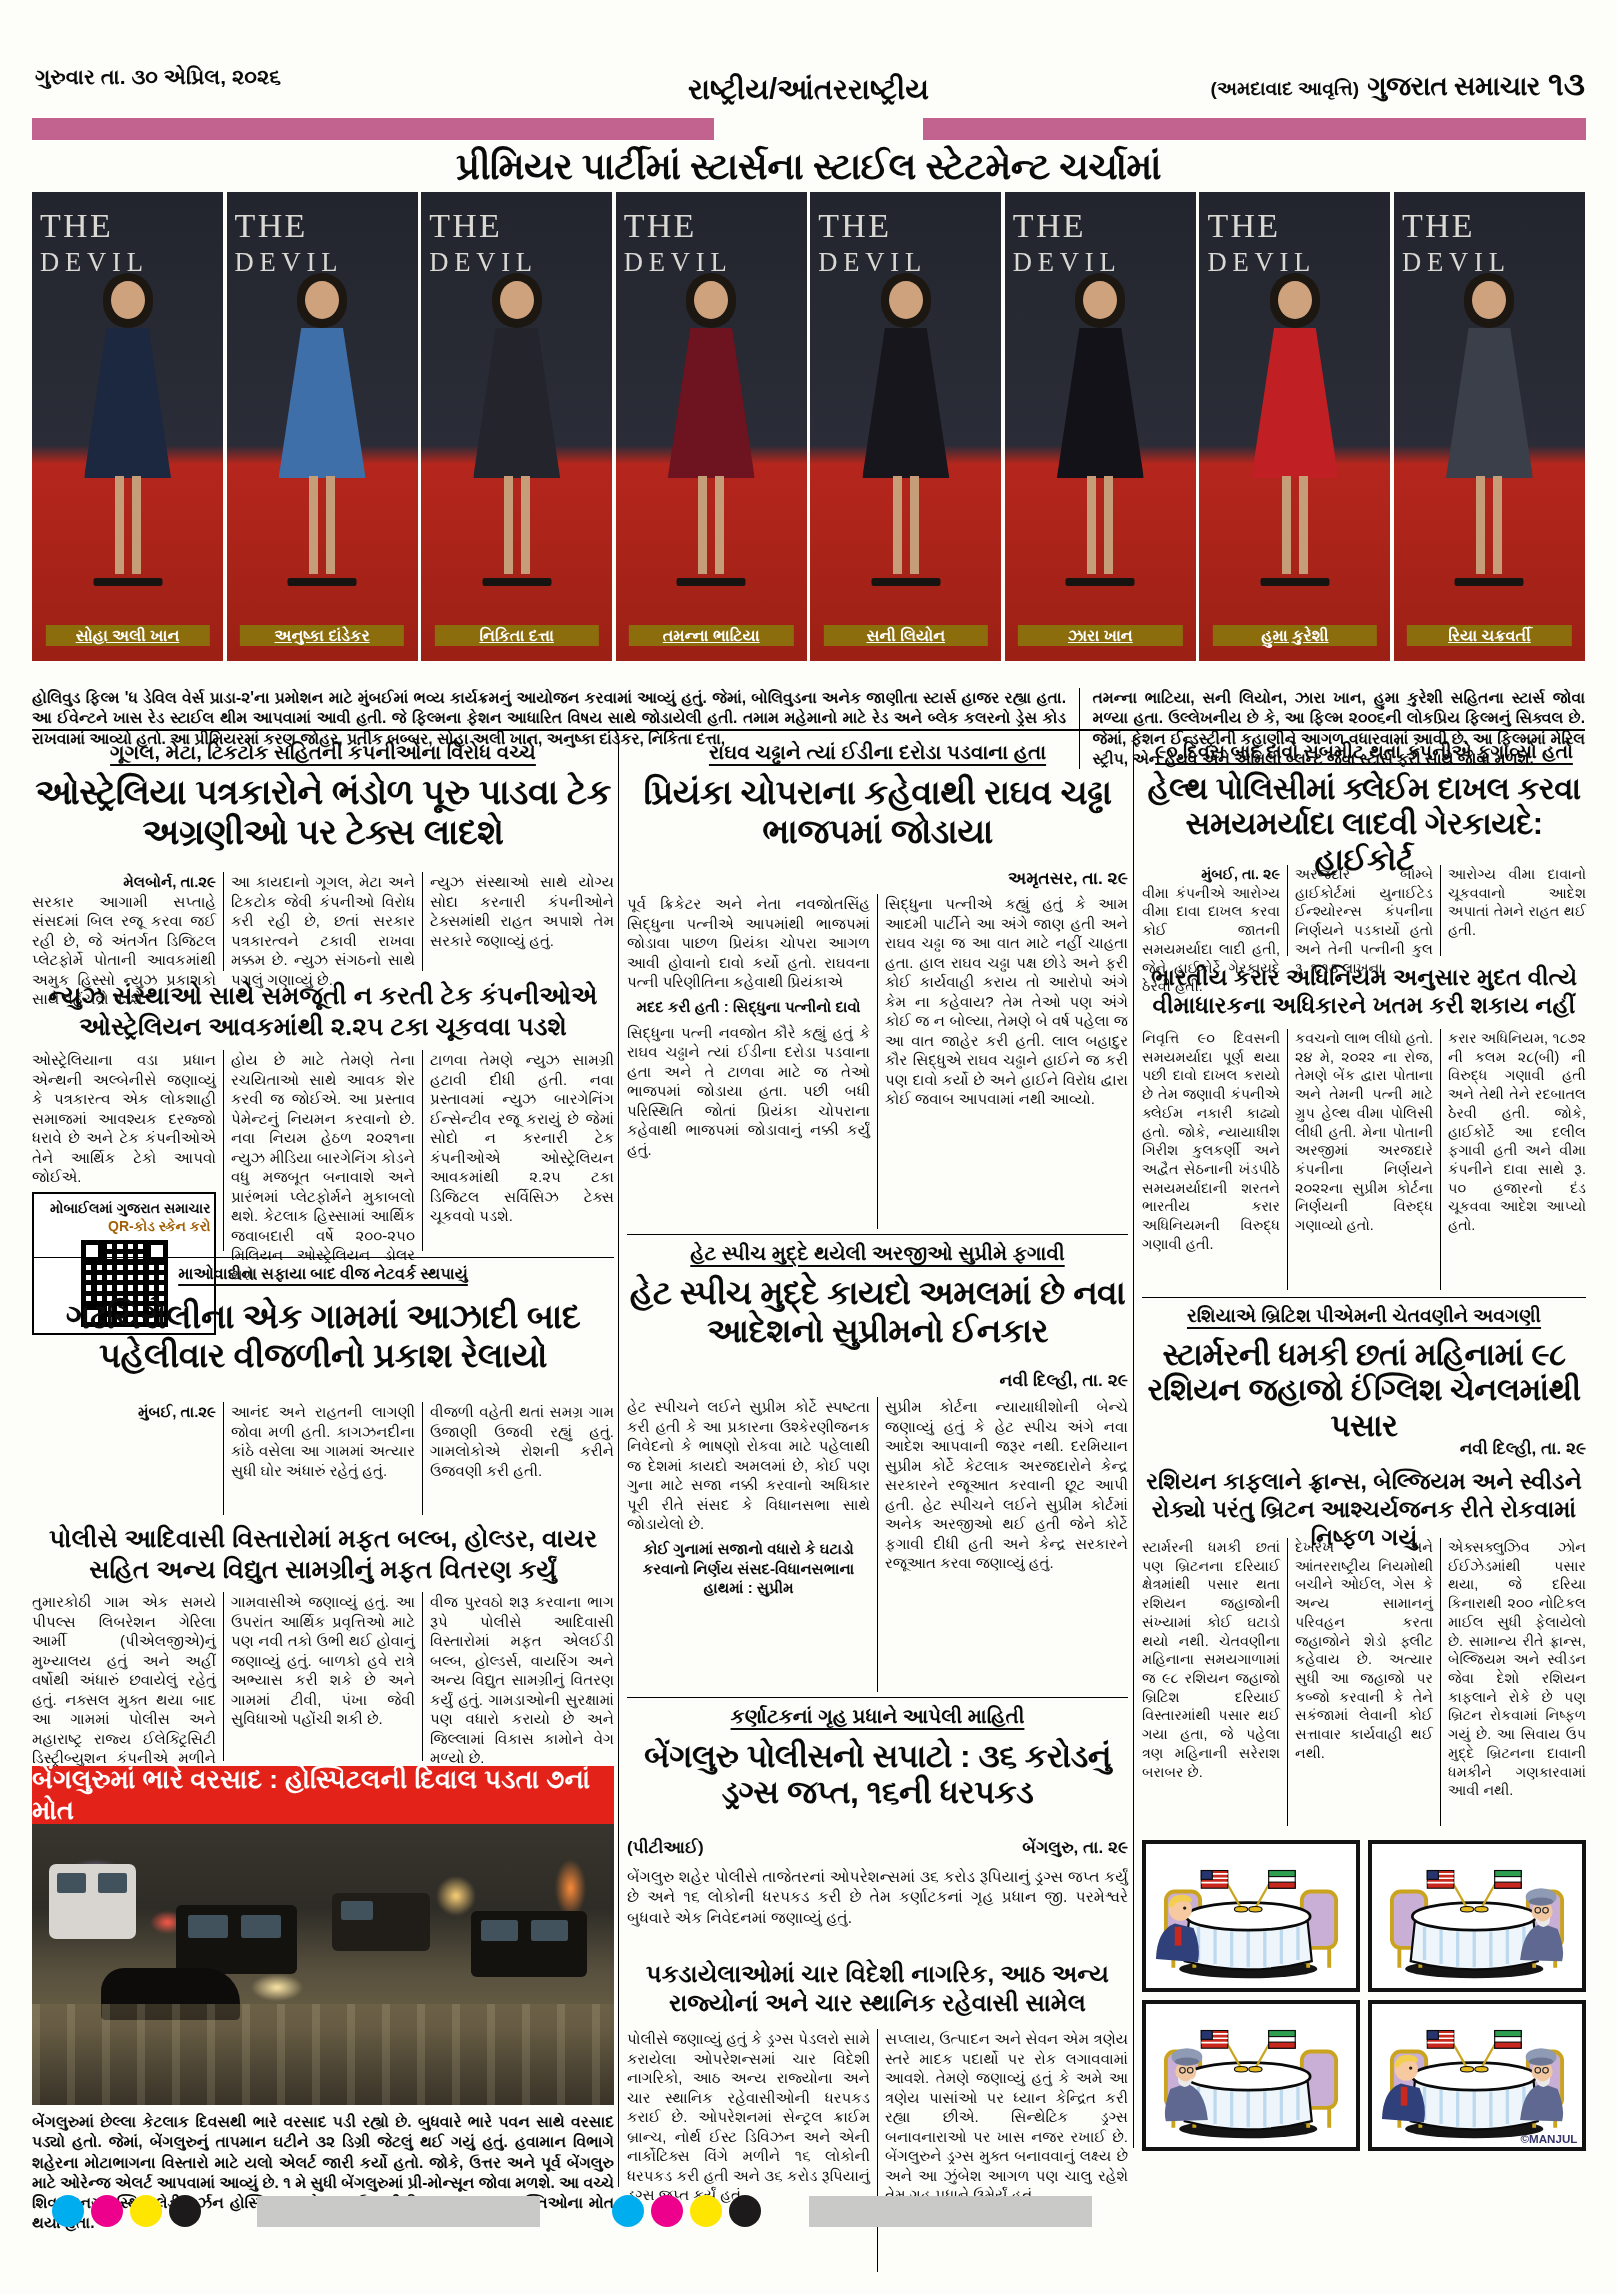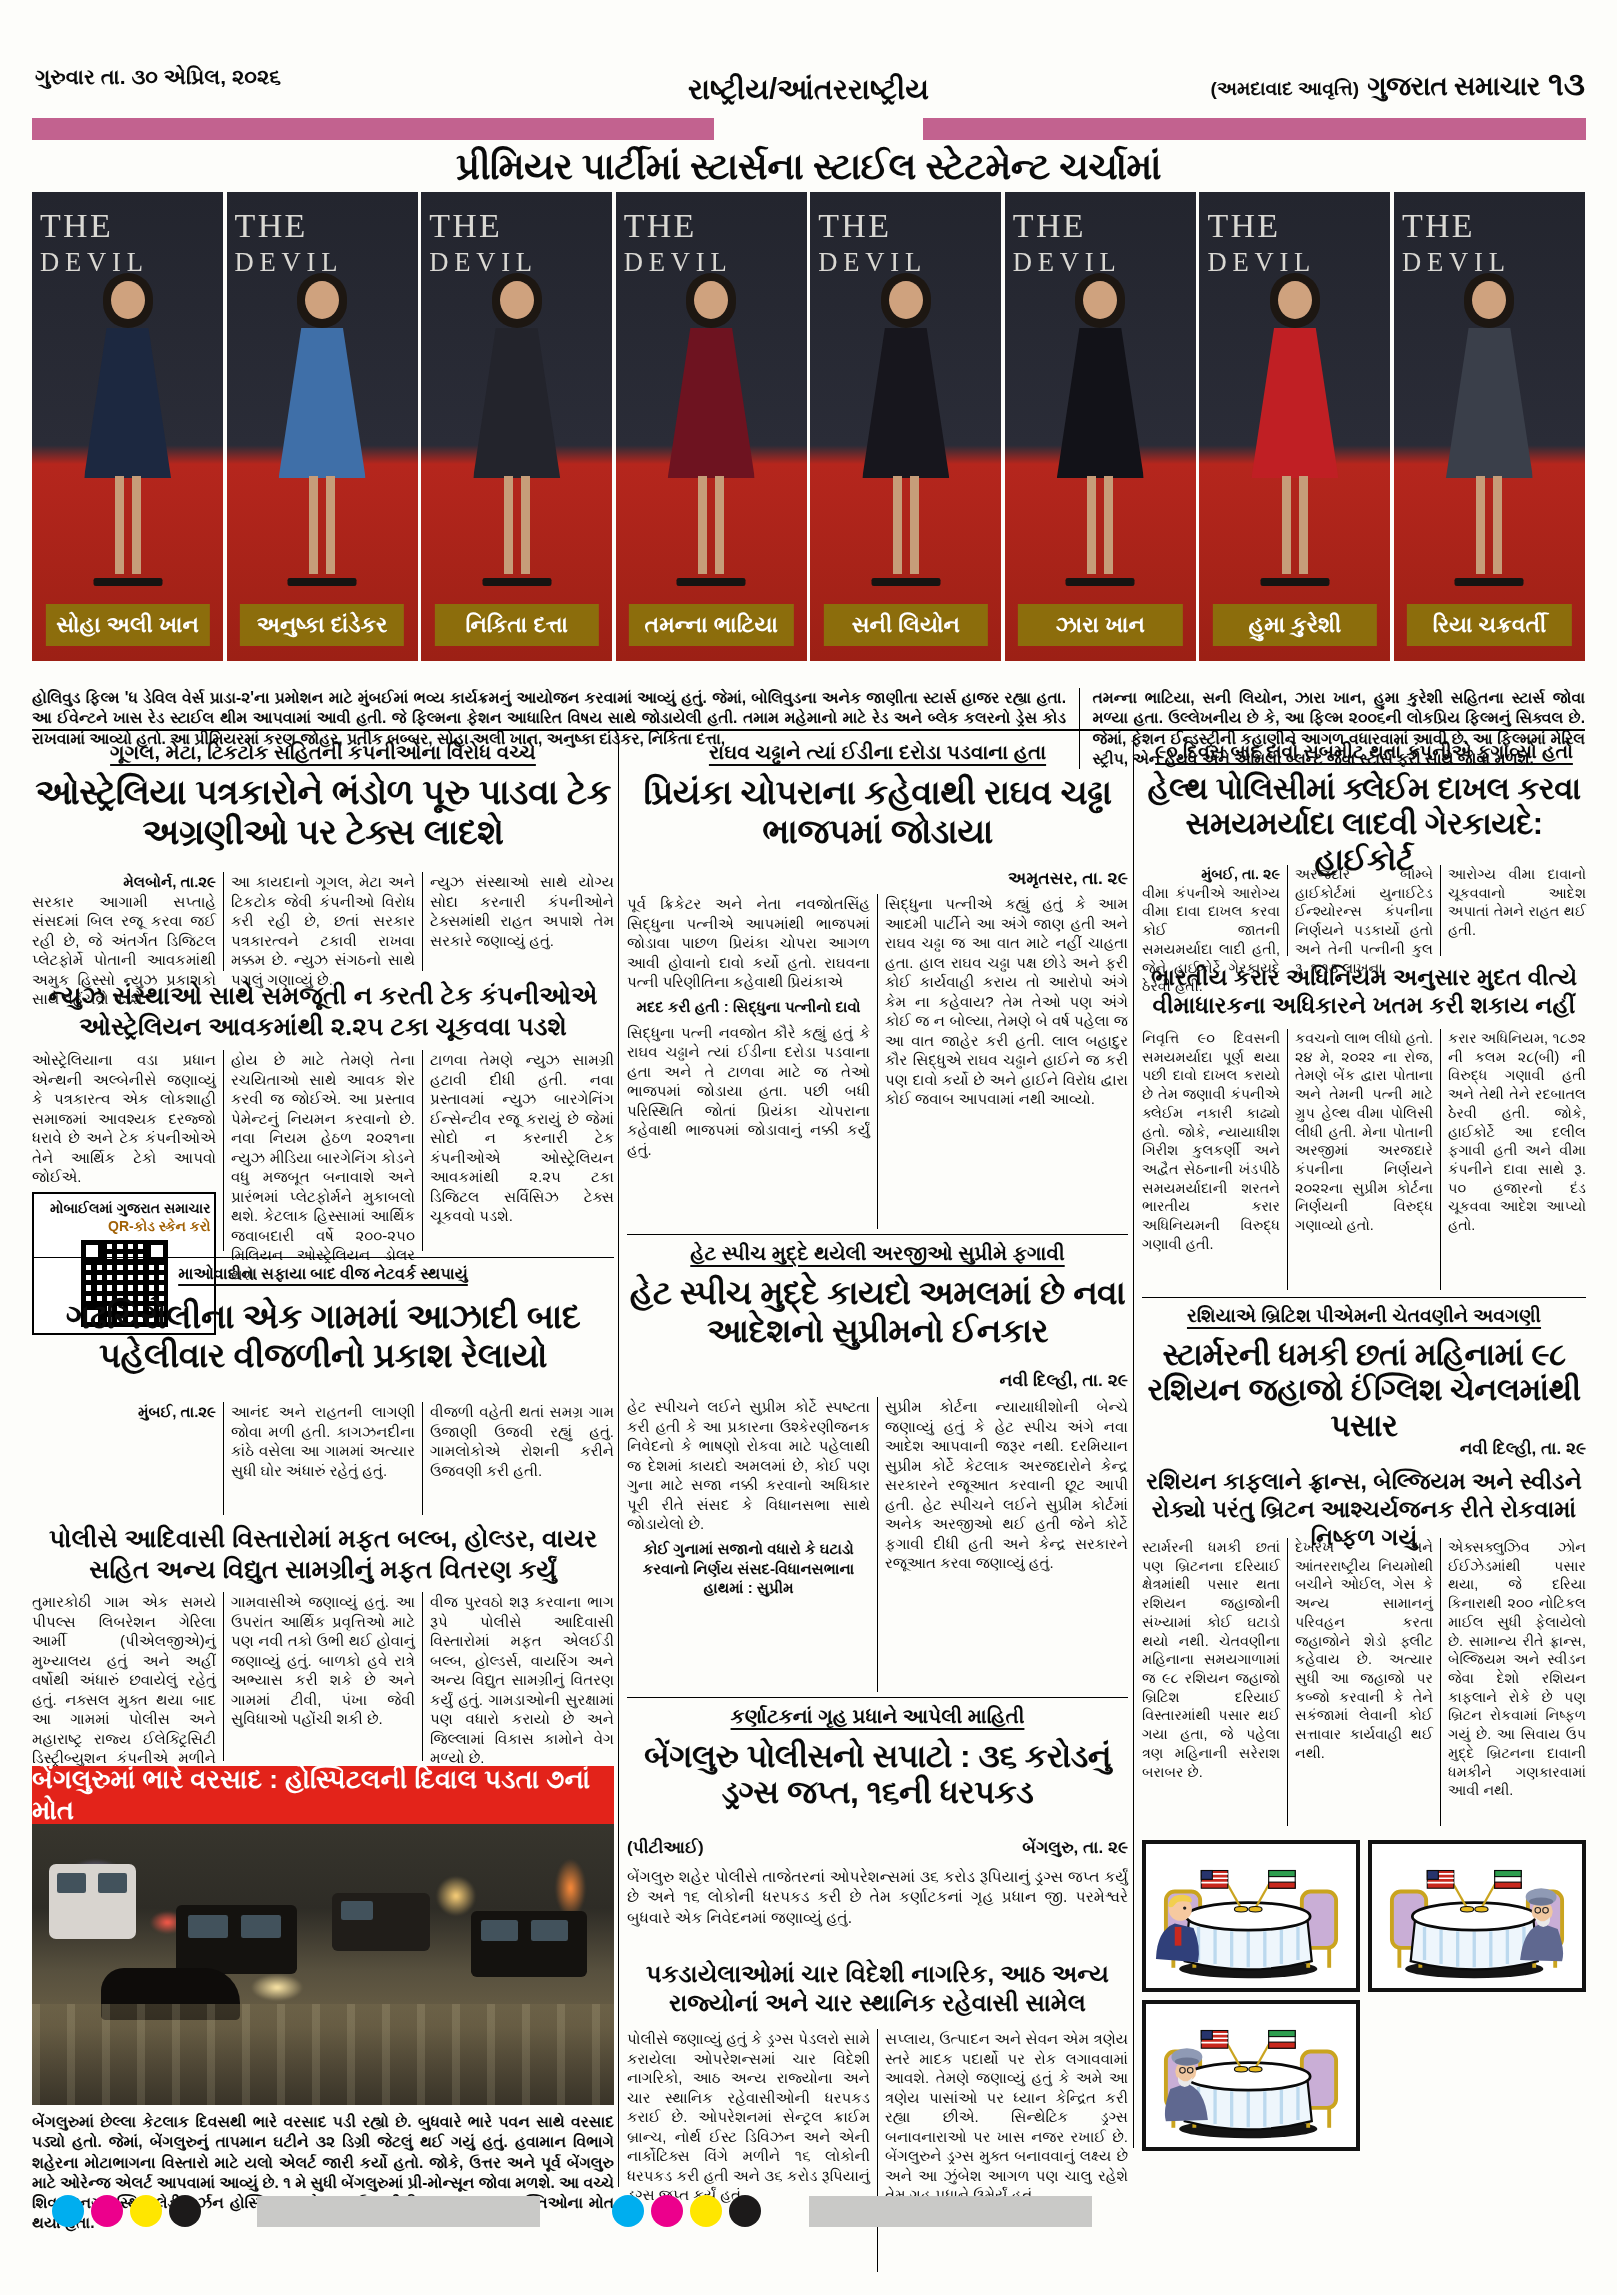--- a/index.html
+++ b/index.html
@@ -30,23 +30,23 @@
   .fig .hair{position:absolute;left:50%;top:0;transform:translateX(-50%);width:50px;height:55px;
              border-radius:25.4px;background:#1d1712;}
   .fig .face{position:absolute;left:50%;top:8px;transform:translateX(-50%);width:34px;height:38px;
              border-radius:50%;background:#cfa27e;}
   .fig .dress{position:absolute;left:50%;top:55px;transform:translateX(-50%);width:87px;height:150px;
               background:var(--dress,#222);clip-path:polygon(26% 0,74% 0,100% 100%,0 100%);}
   .fig .legs{position:absolute;left:50%;top:203px;transform:translateX(-50%);width:64px;height:98px;
              background:linear-gradient(90deg,transparent 0 30%,#c69d79 30% 44%,transparent 44% 56%,#c69d79 56% 70%,transparent 70%);}
   .fig .shoes{position:absolute;left:50%;bottom:10.4px;transform:translateX(-50%);width:69px;height:8px;
               background:#161311;border-radius:2.3px;}
-  .plate{position:absolute;left:50%;bottom:15px;transform:translateX(-50%);width:86%;height:42px;
-         background:#887a0bd9;color:#fff;font-weight:700;font-size:22px;display:flex;
-         align-items:center;justify-content:center;white-space:nowrap;}
+  .plate{position:absolute;left:50%;bottom:15px;transform:translateX(-50%);width:86%;height:21px;
+         background:#887a0bd9;color:#fff;font-weight:700;font-size:16px;display:flex;
+         align-items:center;justify-content:center;white-space:nowrap;text-decoration:underline;}
   
   .qrbox{border:2.3px solid #000;background:#fff;text-align:right;padding:4.6px 3.5px;}
   .qrbox .t1{font-weight:700;font-size:14px;}
   .qrbox .t2{font-weight:700;font-size:14px;color:#a16207;}
   .qr{width:87px;height:87px;margin:4.6px auto 1.2px;position:relative;background:
       repeating-linear-gradient(0deg,#000 0 5.2px,transparent 5.2px 10.4px),
       repeating-linear-gradient(90deg,#000 0 5.2px,#fff 5.2px 10.4px);}
   .qr i{position:absolute;width:22px;height:22px;background:#fff;border:5.2px solid #000;box-sizing:border-box;}
   .qr i:nth-child(1){top:0;left:0;} .qr i:nth-child(2){top:0;right:0;} .qr i:nth-child(3){bottom:0;left:0;}
   
@@ -408,20 +408,28 @@
           <use href="#cg-scene"></use>
           <use href="#cg-cleric"></use>
         </svg>
     </div>
     <div class="panel">
       <svg viewBox="0 0 380 260">
           <use href="#cg-scene"></use>
           <use href="#cg-cleric" transform="translate(380,0) scale(-1,1)"></use>
         </svg>
     </div>
+    <div class="panel">
+      <svg viewBox="0 0 380 260">
+          <use href="#cg-scene"></use>
+          <use href="#cg-trump"></use>
+          <use href="#cg-cleric"></use>
+        </svg>
+      <span class="credit">©MANJUL</span>
+    </div>
   </div>
 
   <div class="abs" style="left:52px;top:2195px;display:flex;gap:7px;align-items:center;">
     <span class="dot" style="background:#00aeef;"></span>
     <span class="dot" style="background:#ec008c;"></span>
     <span class="dot" style="background:#ffe600;"></span>
     <span class="dot" style="background:#1c1a1a;"></span>
   </div>
   <div class="abs graybar" style="left:257px;top:2196px;width:283px;"></div>
   <div class="abs" style="left:612px;top:2195px;display:flex;gap:7px;align-items:center;">

